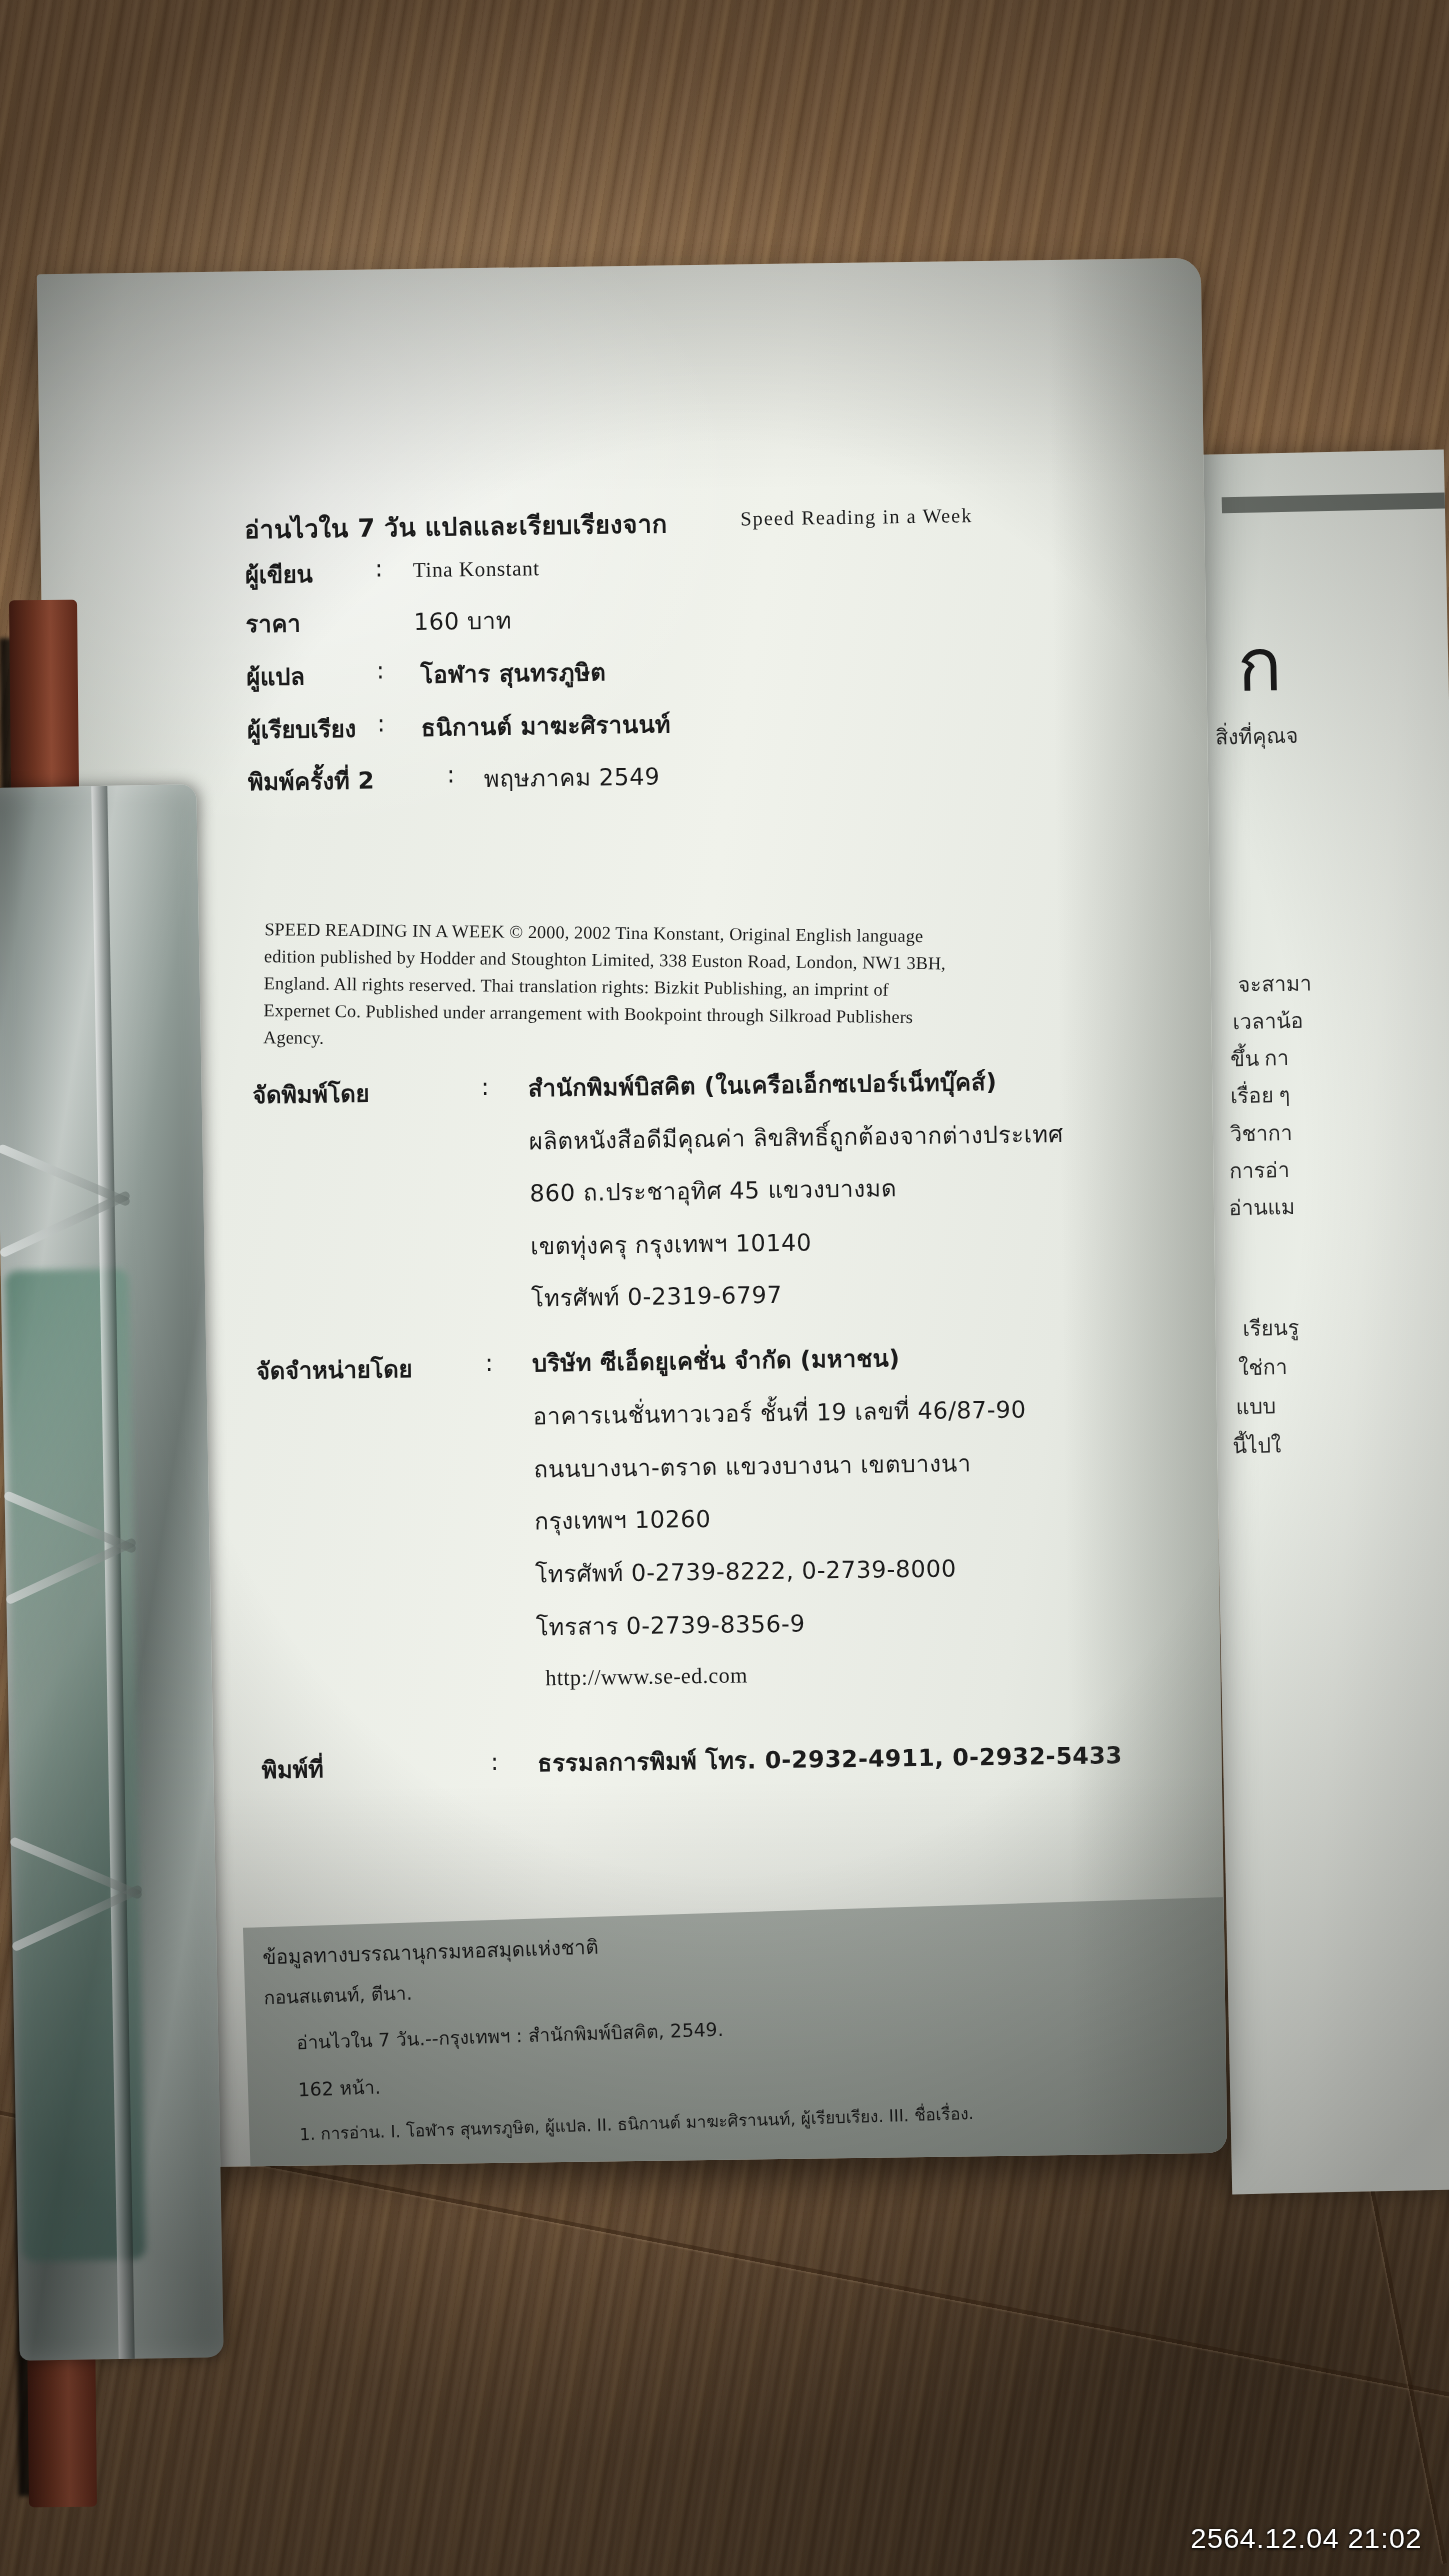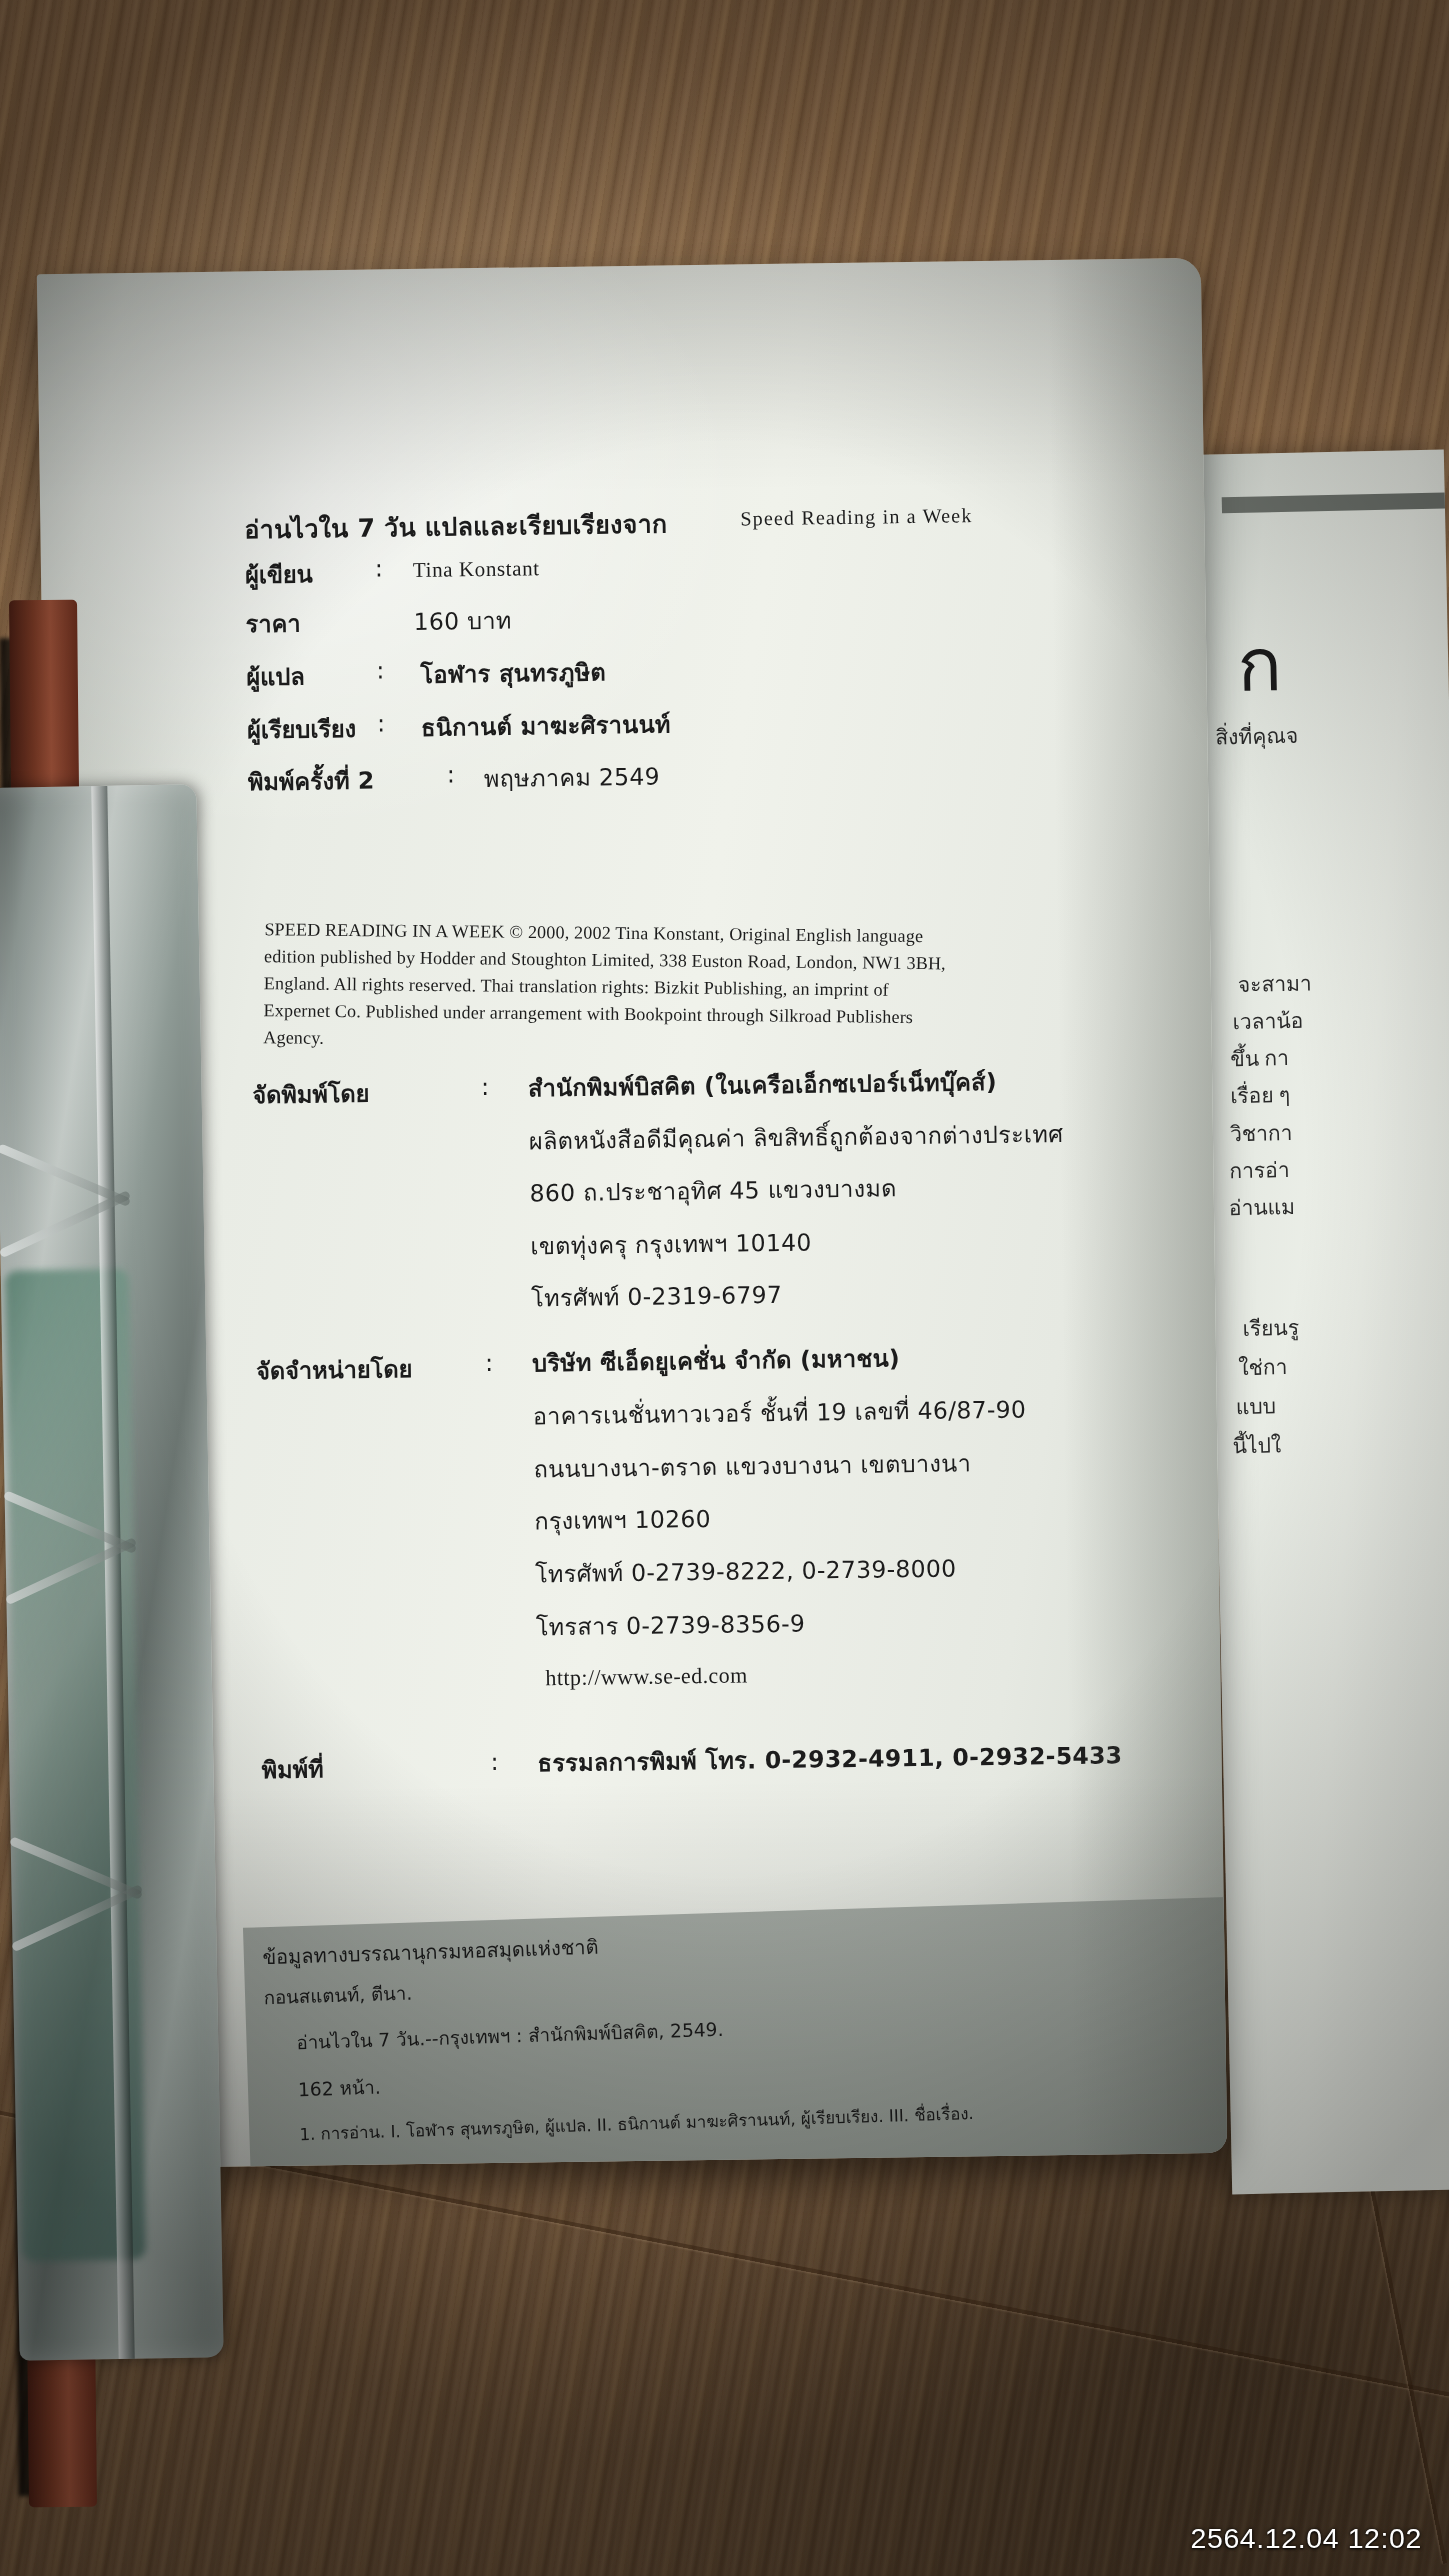--- a/index.html
+++ b/index.html
@@ -407,16 +407,16 @@
       <div class="clip-x" style="top:731px; transform: rotate(24deg);"></div>
       <div class="clip-x" style="top:780px; transform: rotate(-24deg);"></div>
       <div class="clip-x" style="top:1077px; transform: rotate(24deg);"></div>
       <div class="clip-x" style="top:1127px; transform: rotate(-24deg);"></div>
     </div>
 
   </div>
 
   <div class="vignette"></div>
 
-  <div class="timestamp">2564.12.04 12:02</div>
+  <div class="timestamp">2564.12.04 21:02</div>
 
 </div>
 
 
 </body></html>

